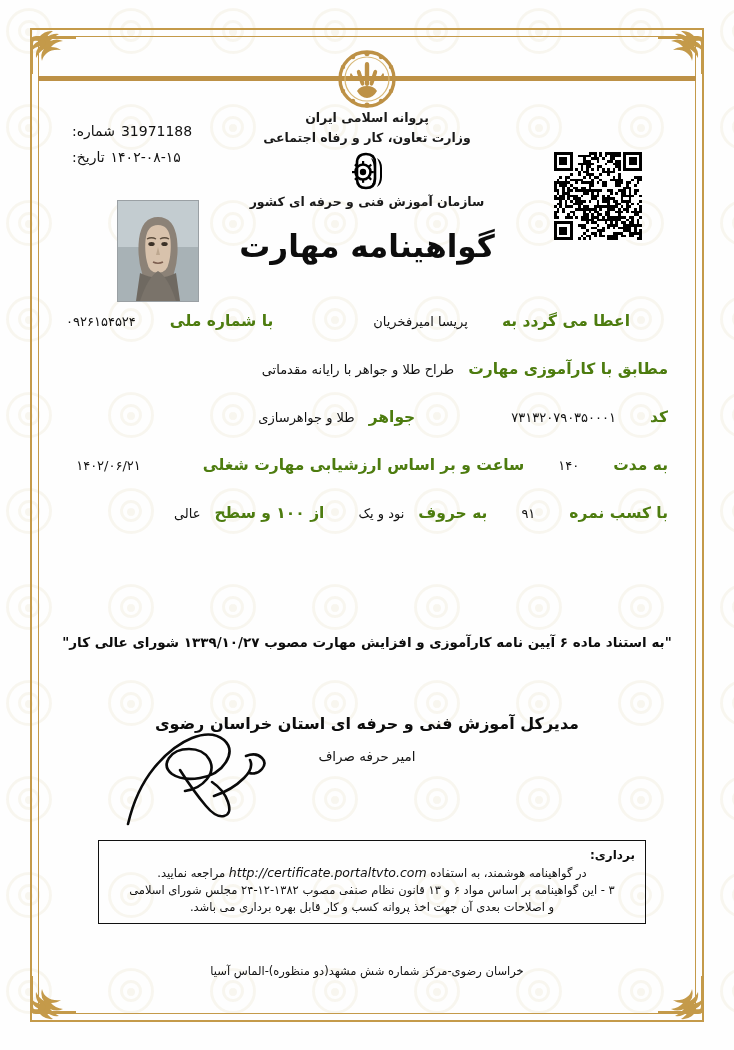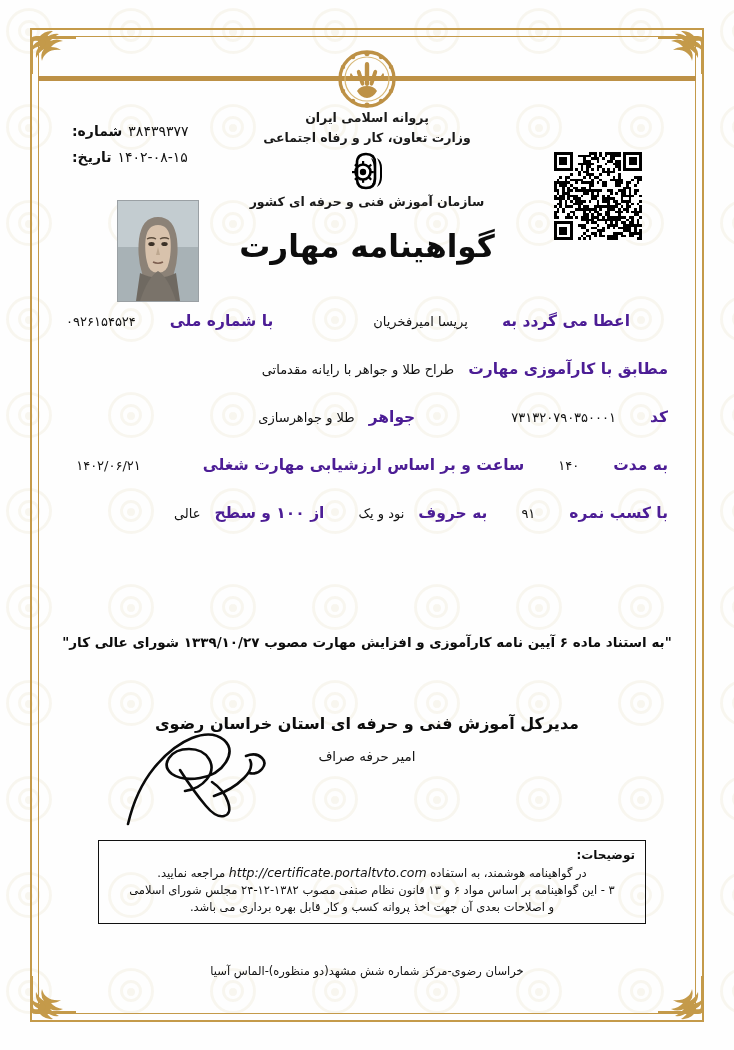--- a/index.html
+++ b/index.html
@@ -140,21 +140,21 @@
     text-align: left;
     direction: rtl;
   }
   .serial-row {
     font-size: 14px;
     font-weight: 700;
     color: #111;
     line-height: 26px;
     white-space: nowrap;
   }
-  .serial-row .lbl { font-weight: 700; margin-top: 12px; }
+  .serial-row .lbl { font-weight: 400; margin-top: 12px; }
   .serial-row .val { font-weight: 400; margin-left: 6px; }
 
   
   .qr {
     position: absolute;
     right: 92px;
     top: 152px;
     width: 88px;
     height: 88px;
     background: #fff;
@@ -198,21 +198,21 @@
     display: flex;
     flex-direction: row;
     align-items: baseline;
     justify-content: flex-start;
     height: 48px;
     white-space: nowrap;
   }
   .lbl-b {
     font-size: 15.5px;
     font-weight: 800;
-    color: #4c1d95;
+    color: #4d7c0f;
   }
   .val-n {
     font-size: 13px;
     font-weight: 400;
     color: #111;
   }
   .gap-s  { width: 14px; }
   .gap-m  { width: 34px; }
   .gap-l  { width: 62px; }
   .gap-xl { width: 96px; }
@@ -476,21 +476,21 @@
         <circle cx="7" cy="19" r="2.2"></circle>
           <circle cx="17" cy="9" r="2.2"></circle>
       </g>
     </svg>
   </div>
 
   <div class="content">
 
     <div class="serial-block">
       <div class="serial-row">
-        <span class="val">۳۸۴۳۹۳۷۷</span><span class="lbl">شماره:</span>
+        <span class="val">31971188</span><span class="lbl">شماره:</span>
       </div>
       <div class="serial-row">
         <span class="val">۱۴۰۲-۰۸-۱۵</span><span class="lbl">تاریخ:</span>
       </div>
     </div>
 
     <div class="org-block">
       <div class="org-line1">پروانه اسلامی ایران</div>
       <div class="org-line2">وزارت تعاون، کار و رفاه اجتماعی</div>
       <div class="tvto-logo">
@@ -1160,21 +1160,21 @@
         <g fill="none" stroke="#0a0a0a" stroke-width="2.6" stroke-linecap="round" stroke-linejoin="round">
           <path d="M10 124 q8-34 26-56 q18-22 38-30 q20-8 32 2 q10 9 2 22 q-8 13-26 16 q-18 3-28-4 q-9-7-3-16 q6-9 20-9 q14 0 20 10 q6 10-2 20 q-8 10-22 12"></path>
           <path d="M62 70 q14 22 26 36 q10 12 18 10 q8-2 4-14 q-4-12-16-20"></path>
           <path d="M96 96 q18-6 30-18 q10-10 6-18"></path>
           <path d="M128 56 q10-4 16 2 q5 5 0 11 q-5 6-13 4"></path>
         </g>
       </svg>
     </div>
 
     <div class="notes">
-      <div class="notes-title">توضیحات:</div>
+      <div class="notes-title">برداری:</div>
       <div class="note-item">
         <span>در گواهینامه هوشمند، به استفاده</span>
         <span class="note-url">http://certificate.portaltvto.com</span>
         <span>مراجعه نمایید.</span>
       </div>
       <div class="note-item">۳ - این گواهینامه بر اساس مواد ۶ و ۱۳ قانون نظام صنفی مصوب ۱۳۸۲-۱۲-۲۴ مجلس شورای اسلامی</div>
       <div class="note-item">و اصلاحات بعدی آن جهت اخذ پروانه کسب و کار قابل بهره برداری می باشد.</div>
     </div>
 
     <div class="footer">خراسان رضوی-مرکز شماره شش مشهد(دو منظوره)-الماس آسیا</div>

